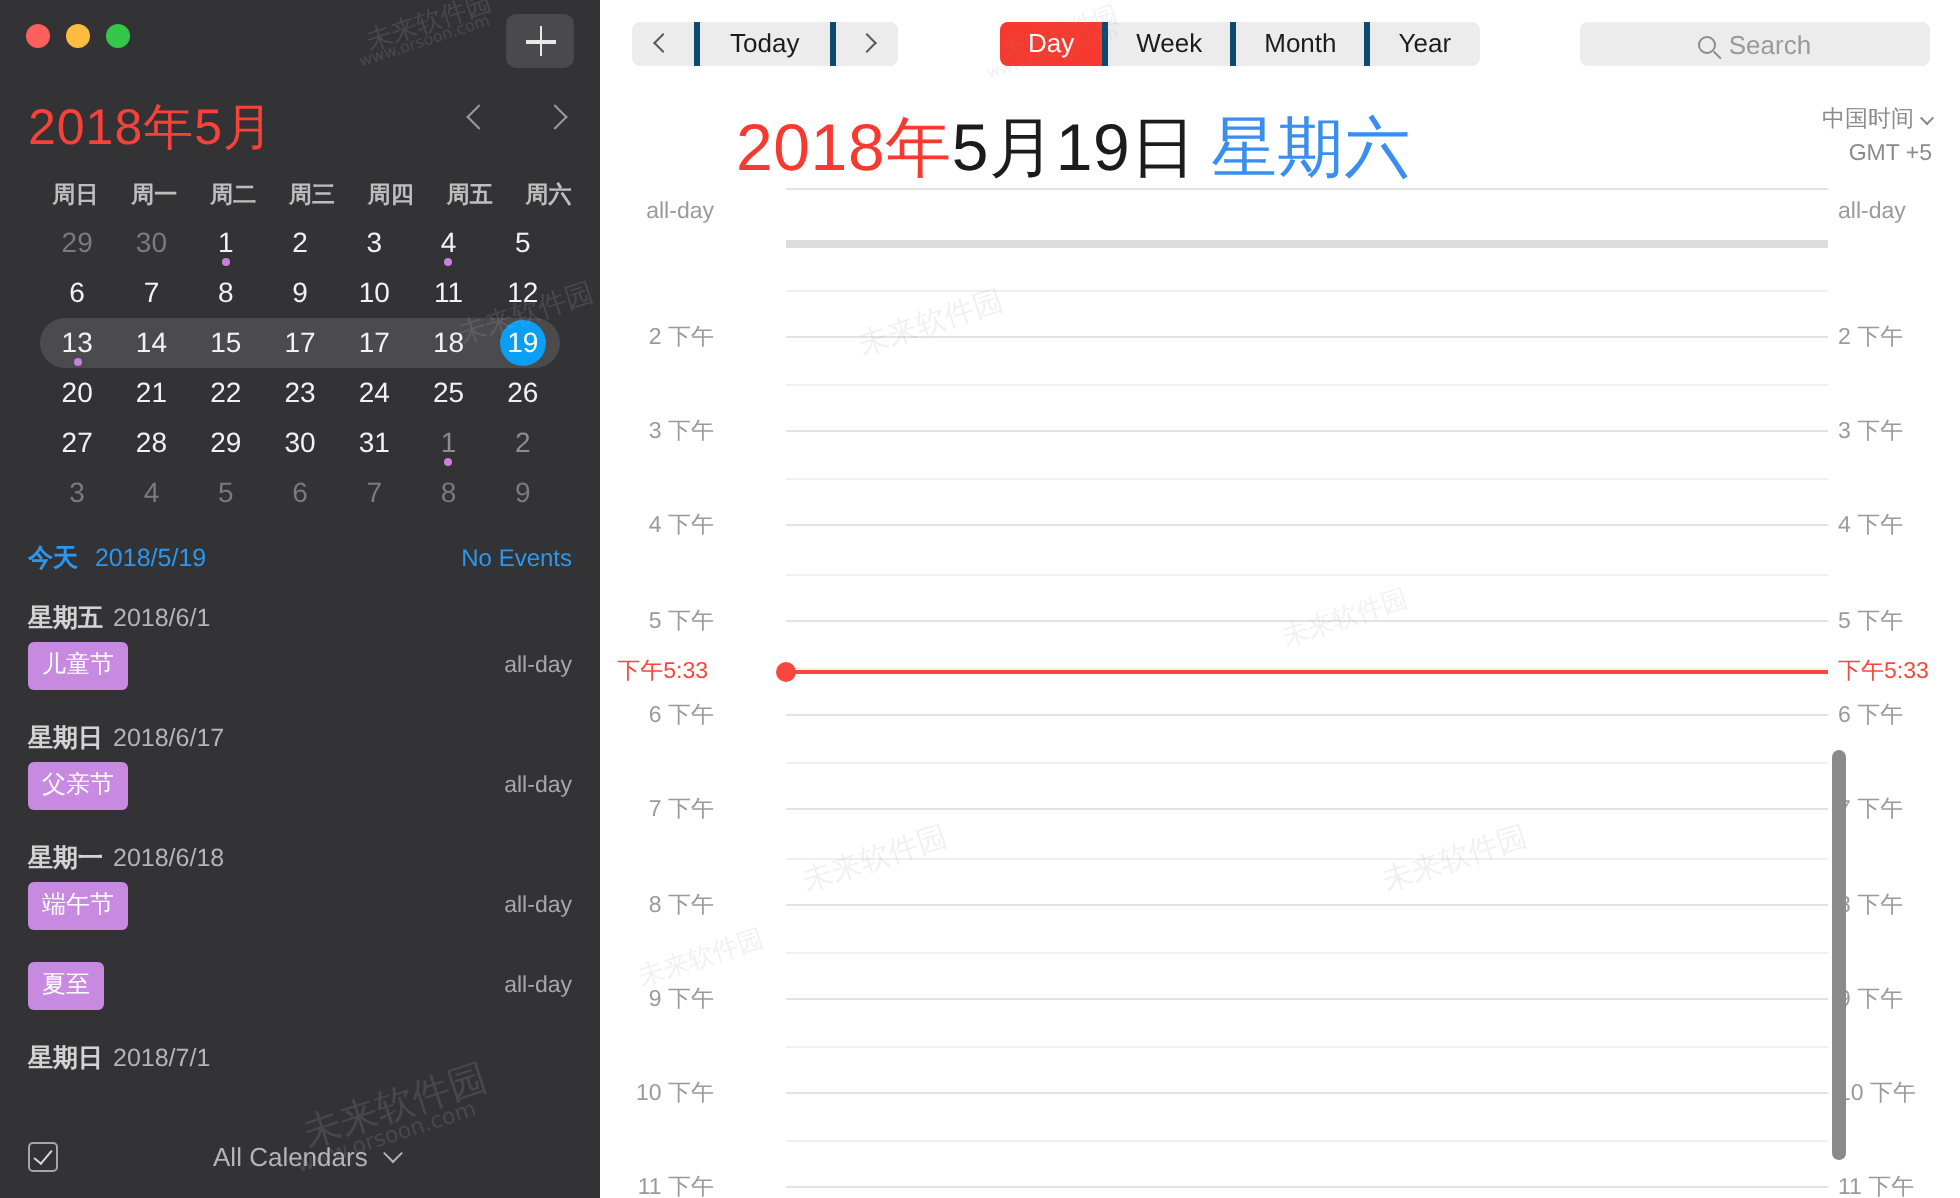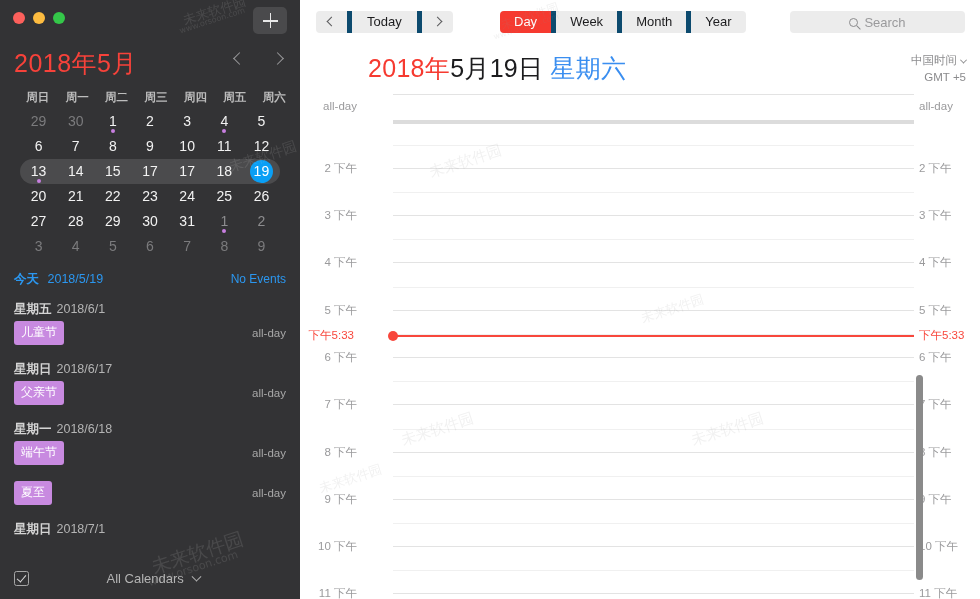--- a/index.html
+++ b/index.html
@@ -145,21 +145,21 @@
   }
   #toolbar { position: relative; height: 44px; }
   .seg-group {
     position: absolute; display: flex;
     border-radius: 4px; overflow: hidden;
     background: #ececec;
   }
   .seg {
     font-size: 13px; color: #1c1c1e;
     padding: 0 14px; height: 22px; line-height: 22px;
-    border-right: 5px solid #0c4a6e;
+    border-right: 3px solid #0c4a6e;
   }
   .seg:last-child { border-right: none; }
   .seg.active-red { background: #f63a30; color: #fff; }
   #nav-group { left: 16px; top: 11px; }
   #nav-group .seg { padding: 0 12px; }
   #nav-group .seg.today { padding: 0 15px; }
   .tchev {
     display: inline-block; width: 7px; height: 7px;
     border-top: 1.5px solid #5a5a5c; border-right: 1.5px solid #5a5a5c;
     position: relative; top: -1px;
@@ -179,21 +179,21 @@
   }
   #search-box .mag:after {
     content: ""; position: absolute; right: -4px; bottom: -3px;
     width: 5px; height: 1.4px; background: #8b8b8d; transform: rotate(45deg);
   }
   #search-placeholder { font-size: 13px; color: #9a9a9c; }
 
   #date-header { position: relative; height: 50px; }
   #date-title {
     position: absolute; left: 68px; top: 8px;
-    font-size: 25px; letter-spacing: .3px;
+    font-size: 33px; letter-spacing: .3px;
   }
   #date-title .year  { color: #f63a30; }
   #date-title .md    { color: #1c1c1e; }
   #date-title .dow   { color: #3a8ef0; margin-left: 7px; }
   #tz-block {
     position: absolute; right: 14px; top: 8px;
     text-align: right; font-size: 11.5px; color: #8b8b8d; line-height: 17px;
   }
   #tz-block .tzcaret {
     display: inline-block; margin-left: 4px;

